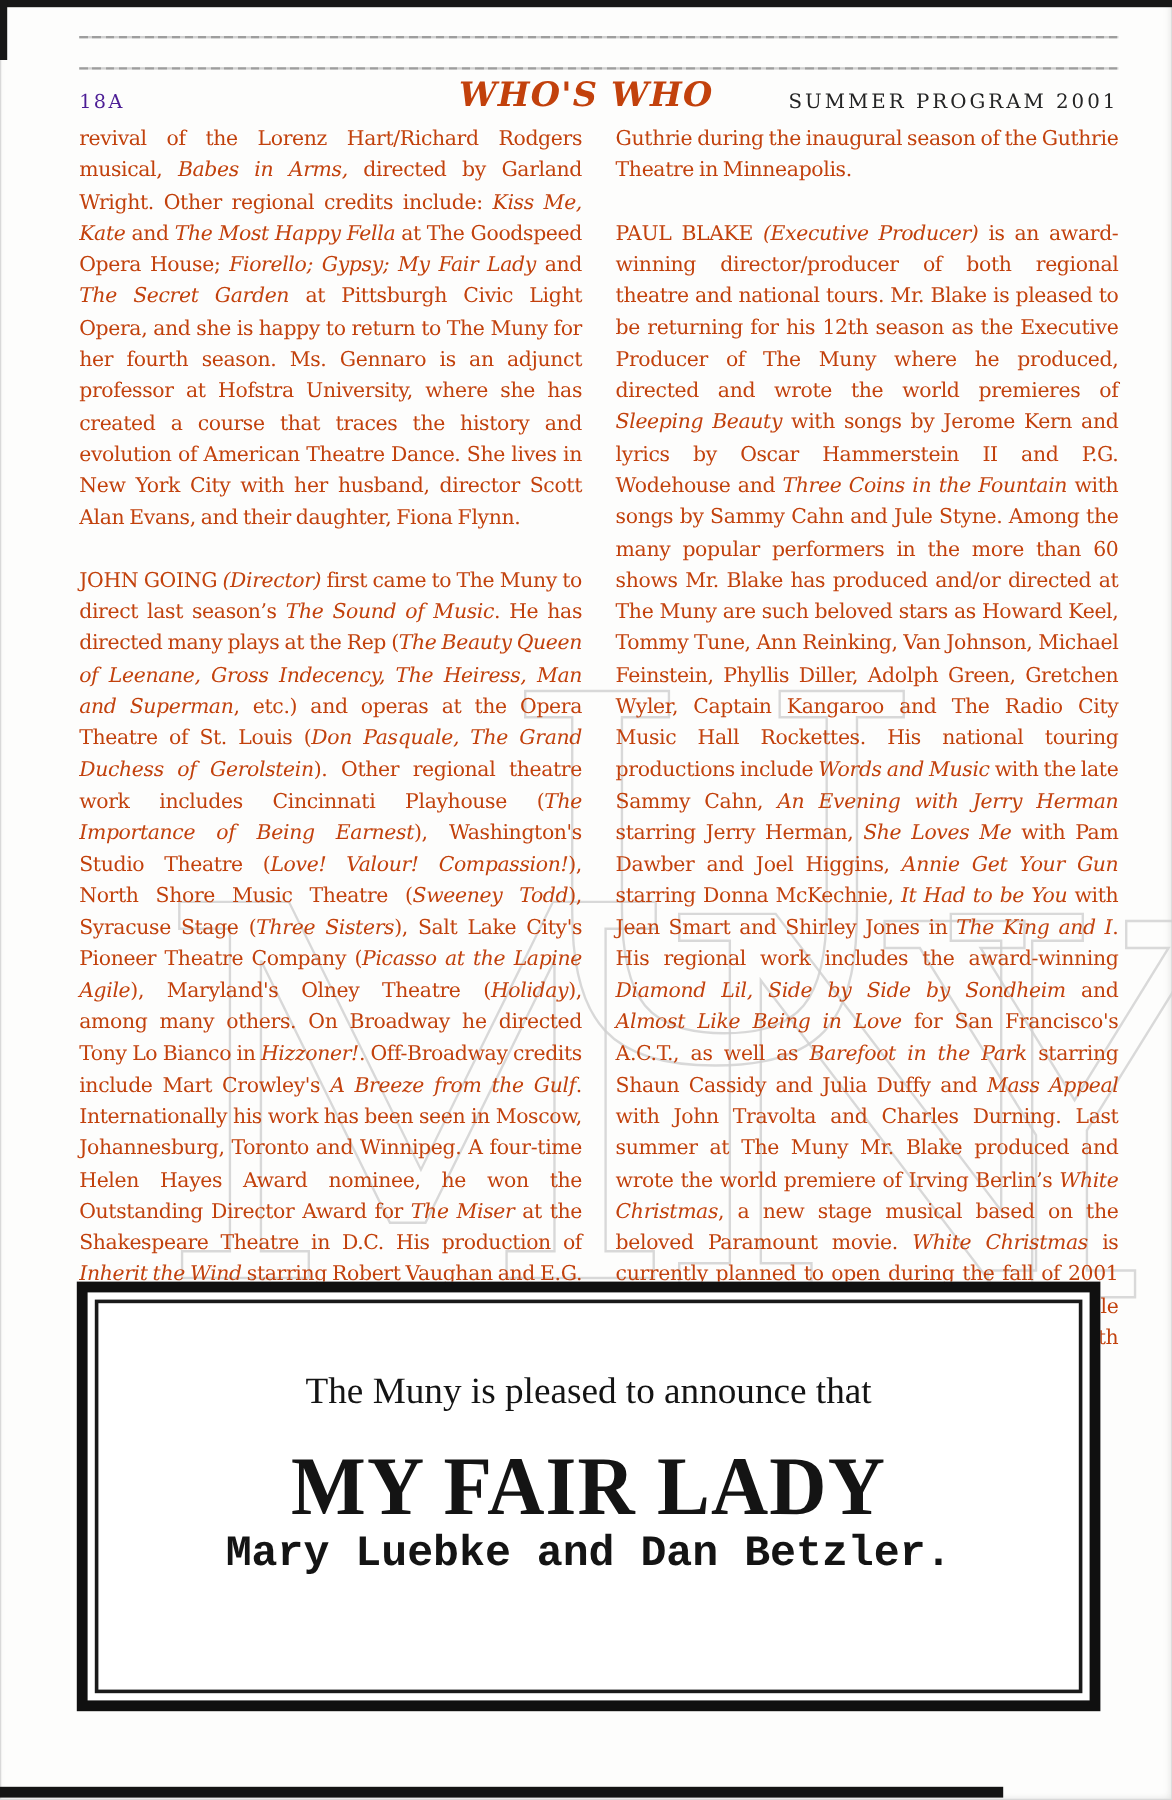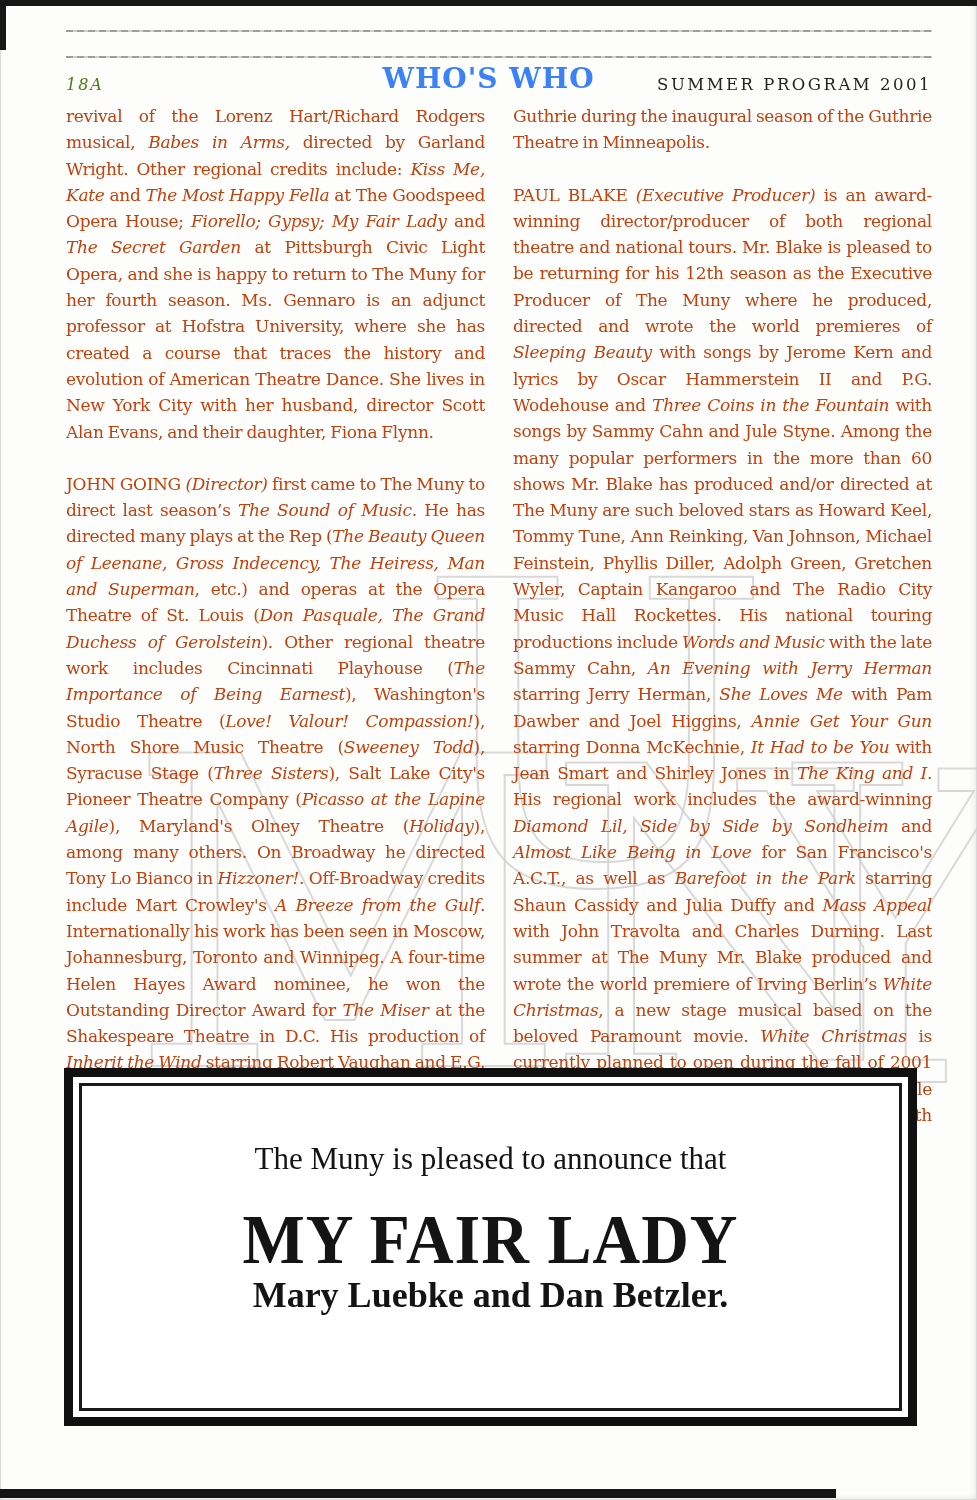--- a/index.html
+++ b/index.html
@@ -16,26 +16,26 @@
   .edge-top{position:absolute;top:0;left:0;width:100%;height:6px;background:#171717;}
   .edge-left-top{position:absolute;top:0;left:0;width:6px;height:50px;background:#171717;}
   .edge-bottom{position:absolute;top:1489px;left:0;width:836px;height:9px;background:#141414;}
 
   
   .header{position:absolute;left:66px;top:30px;width:866px;height:28px;z-index:4;}
   .rule{height:2px;background:repeating-linear-gradient(90deg,#8d8d8d 0 7px,#c8c8c8 7px 11px);opacity:.85;}
   .rule.top{position:absolute;top:0;left:0;right:0;}
   .rule.bottom{position:absolute;bottom:0;left:0;right:0;}
   .header-row{position:absolute;top:3px;left:0;right:0;display:flex;justify-content:space-between;align-items:baseline;}
-  .page-number{font-size:16px;letter-spacing:2px;color:#4d7c0f;font-style:italic;}
+  .page-number{font-size:16px;letter-spacing:2px;color:#4c1d95;}
   .program-title{font-size:16.5px;letter-spacing:2.5px;color:#242424;margin-top:42px;}
 
   .page-title{
     position:absolute;top:62px;left:0;width:100%;text-align:center;
-    font-size:28px;font-weight:bold;letter-spacing:1px;color:#3b82f6;z-index:4;margin:0;
+    font-size:28px;font-weight:bold;letter-spacing:1px;color:#c2410c;z-index:4;margin:0;font-style:italic;
   }
 
   
   .watermark{position:absolute;inset:0;z-index:1;pointer-events:none;}
   .wm{
     position:absolute;line-height:1;
     color:transparent;
     -webkit-text-stroke:2px #d0d0d0;
     text-stroke:2px #d0d0d0;
     font-family:"DejaVu Serif", serif;
@@ -70,21 +70,21 @@
   }
   .announcement-inner{
     position:absolute;inset:6px;border:3px solid #1a1a1a;
     display:flex;flex-direction:column;align-items:center;justify-content:flex-start;
     padding-top:53px;box-sizing:border-box;
     font-family:"Liberation Serif", serif;color:#141414;
   }
   .ann-line{font-size:31px;line-height:40px;text-align:center;}
   .show-title{font-size:66px;font-weight:bold;letter-spacing:1px;line-height:1.05;margin-top:26px;transform:scaleY(1.05);}
   .ann-subline{font-size:31px;line-height:38px;margin-top:10px;}
-  .interpreters{font-size:36px;font-weight:bold;line-height:42px;}
+  .interpreters{font-size:36px;font-weight:bold;line-height:42px;font-family:Liberation Mono, monospace;}
 </style>
 </head>
 <body>
 
 <div class="page">
 
   <div class="edge-top"></div>
   <div class="edge-left-top"></div>
   <div class="edge-bottom"></div>
 

